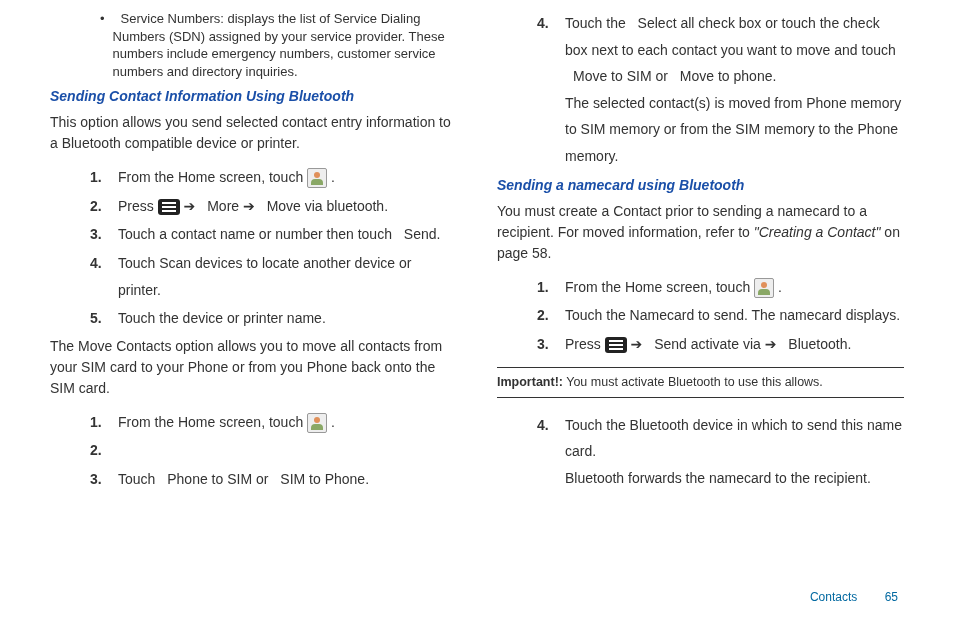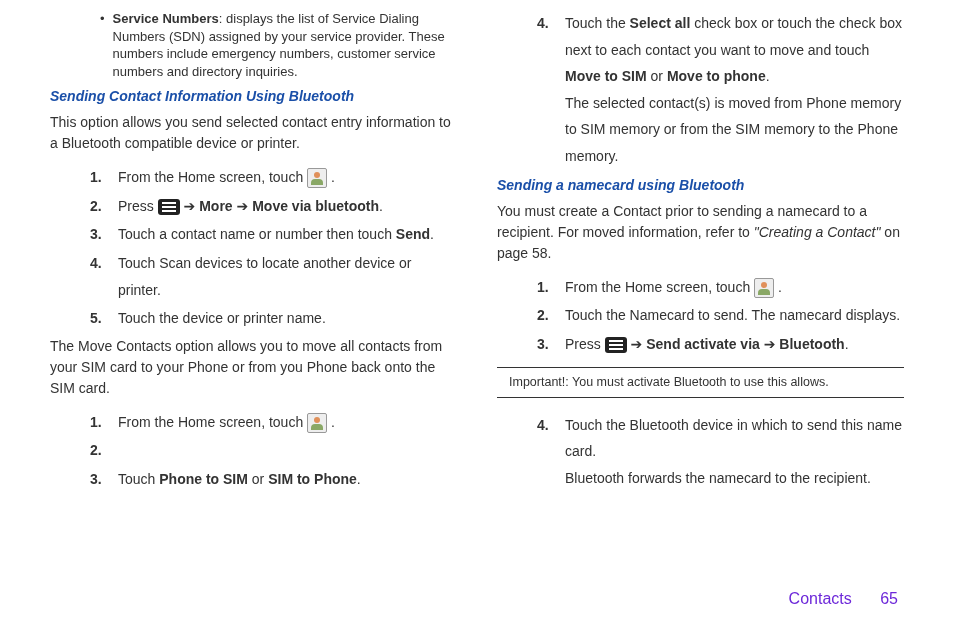--- a/index.html
+++ b/index.html
@@ -116,31 +116,31 @@
     font-family: Arial, sans-serif;
   }
   .note {
     border-top: 1px solid #333;
     border-bottom: 1px solid #333;
     padding: 6px 0;
     margin: 10px 0 14px 0;
     font-size: 12.5px;
     line-height: 1.3;
   }
-  .note .note-label { font-weight: normal; font-family: "Arial Narrow", Arial, sans-serif; margin-left: 12px; }
+  .note .note-label { font-weight: bold; font-family: "Arial Narrow", Arial, sans-serif; }
   .ref-italic { font-style: italic; }
   .footer {
     text-align: right;
     padding: 0 56px 10px 0;
-    font-size: 16px;
-    color: #6d28d9;
+    font-size: 12px;
+    color: #0369a1;
     font-family: "Arial Narrow", Arial, sans-serif;
   }
   .footer .sect { margin-right: 24px; }
-  strong { font-weight: bold; }
+  strong { font-weight: normal; margin-left: 8px; }
 </style>
 </head>
 <body>
 
 <div class="page">
 
   <div class="column left">
 
     <div class="bullet-item condensed">
       <span class="dot">•</span>

